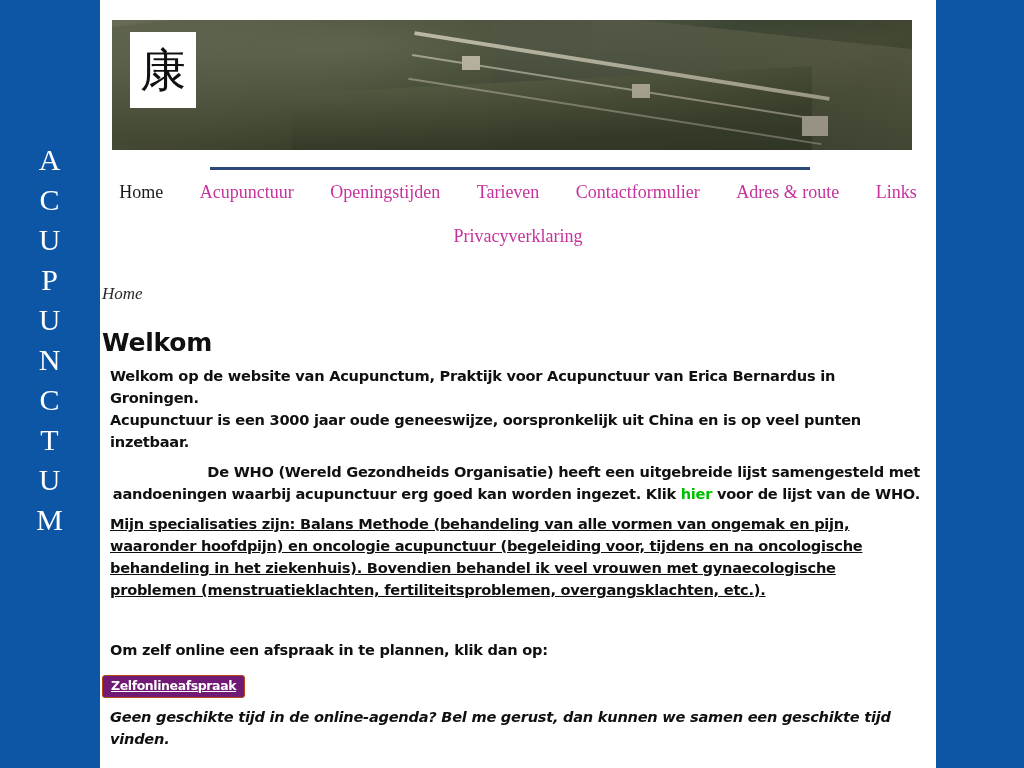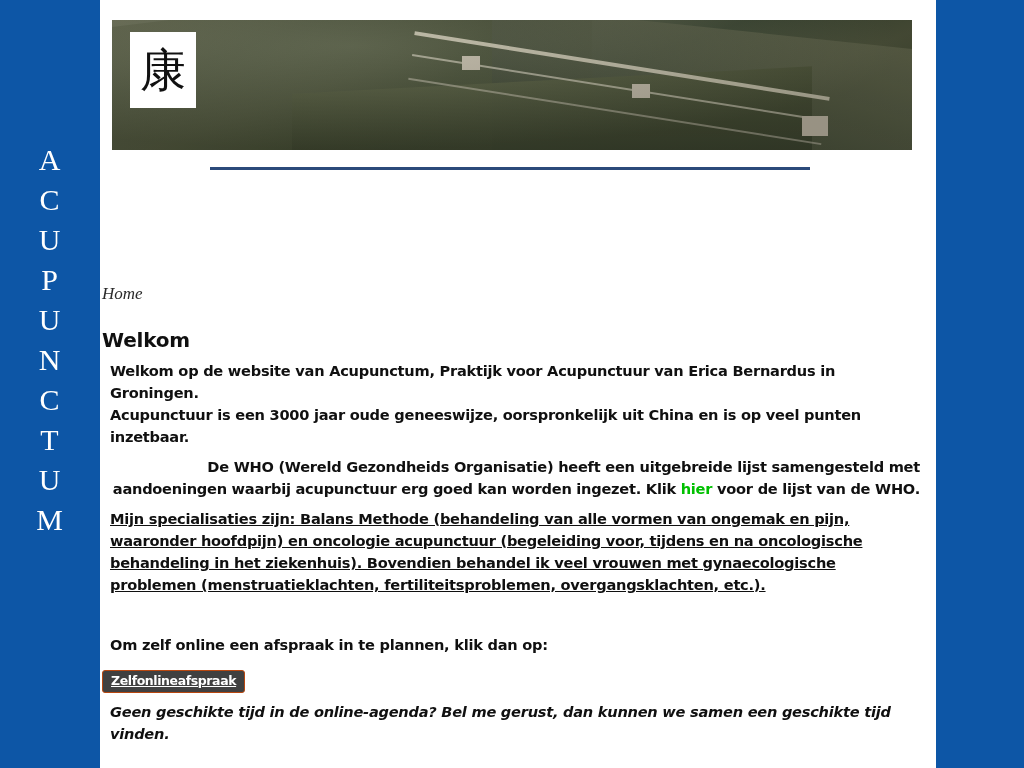--- a/index.html
+++ b/index.html
@@ -185,21 +185,21 @@
   }
   .art-inner {
     position: absolute;
     left: 2px;
     top: 284px;
     width: 826px;
   }
   h1.title {
     margin: 24px 0 0 0;
     font-family: "DejaVu Sans", sans-serif;
-    font-size: 20px;
+    font-size: 25px;
     font-weight: bold;
     color: #101010;
     letter-spacing: -0.2px;
   }
   p.body {
     margin: 8px;
     font-family: "DejaVu Sans", sans-serif;
     font-size: 14.6px;
     font-weight: bold;
     line-height: 22px;
@@ -213,21 +213,21 @@
   .p5 { margin-top: 24px; }
   .p6 { margin-top: 4px; font-style: italic; }
   a.inline-green {
     color: #00c000;
     text-decoration: none;
   }
   .booking-btn {
     display: inline-block;
     margin-top: 6px;
     padding: 3px 8px 4px 8px;
-    background: #404040;
+    background: #701a75;
     border: 1px solid #b8470f;
     border-radius: 3px;
     color: #ffffff;
     font-family: "DejaVu Sans", sans-serif;
     font-size: 12.5px;
     font-weight: bold;
     letter-spacing: -0.4px;
     line-height: 14px;
     cursor: pointer;
   }
@@ -267,20 +267,34 @@
       <div class="tower t3"></div>
       <div class="haze"></div>
     </div>
 
     <div class="logo">
       <div class="logo-char">康</div>
     </div>
 
     <div class="nav-rule"></div>
 
+    <nav class="main-nav">
+      <div class="row">
+        <a href="#" class="current">Home</a>
+        <a href="#">Acupunctuur</a>
+        <a href="#">Openingstijden</a>
+        <a href="#">Tarieven</a>
+        <a href="#">Contactformulier</a>
+        <a href="#">Adres &amp; route</a>
+        <a href="#">Links</a>
+      </div>
+      <div class="row row2">
+        <a href="#">Privacyverklaring</a>
+      </div>
+    </nav>
 
     <div class="art-inner">
       <div class="breadcrumb" style="position:static;top:auto;">Home</div>
 
       <h1 class="title">Welkom</h1>
 
       <p class="body p1">
         <span>Welkom op de website van Acupunctum, Praktijk voor Acupunctuur van Erica Bernardus in Groningen.</span><br>
         <span>Acupunctuur is een 3000 jaar oude geneeswijze, oorspronkelijk uit China en is op veel punten inzetbaar.</span>
       </p>

